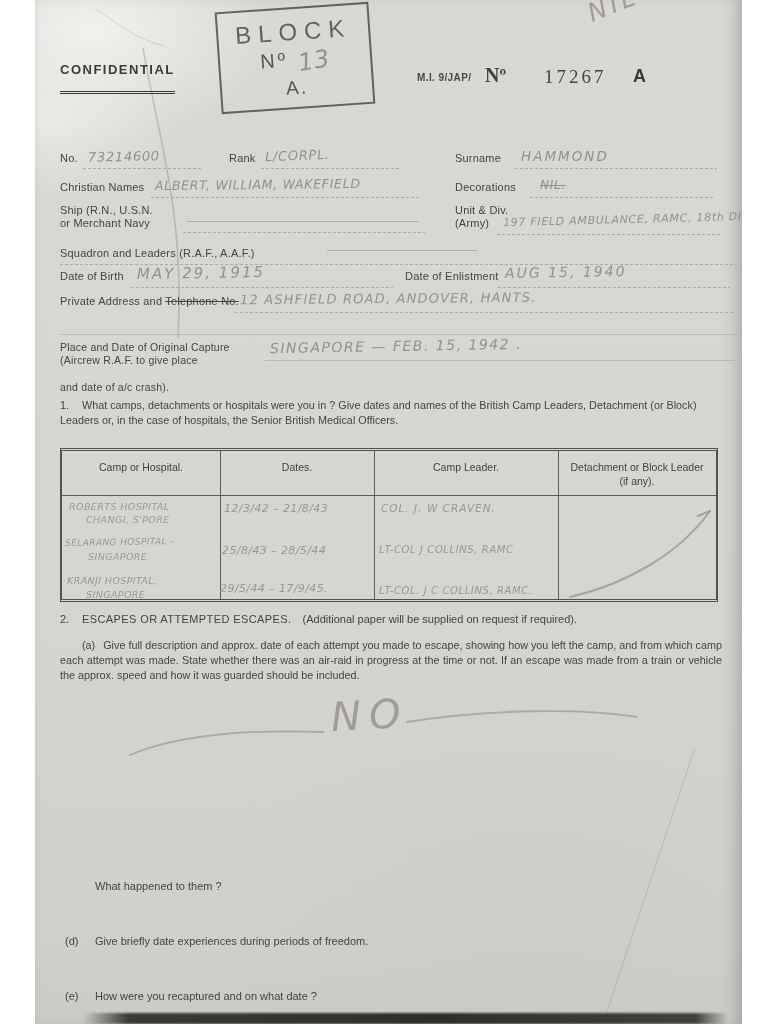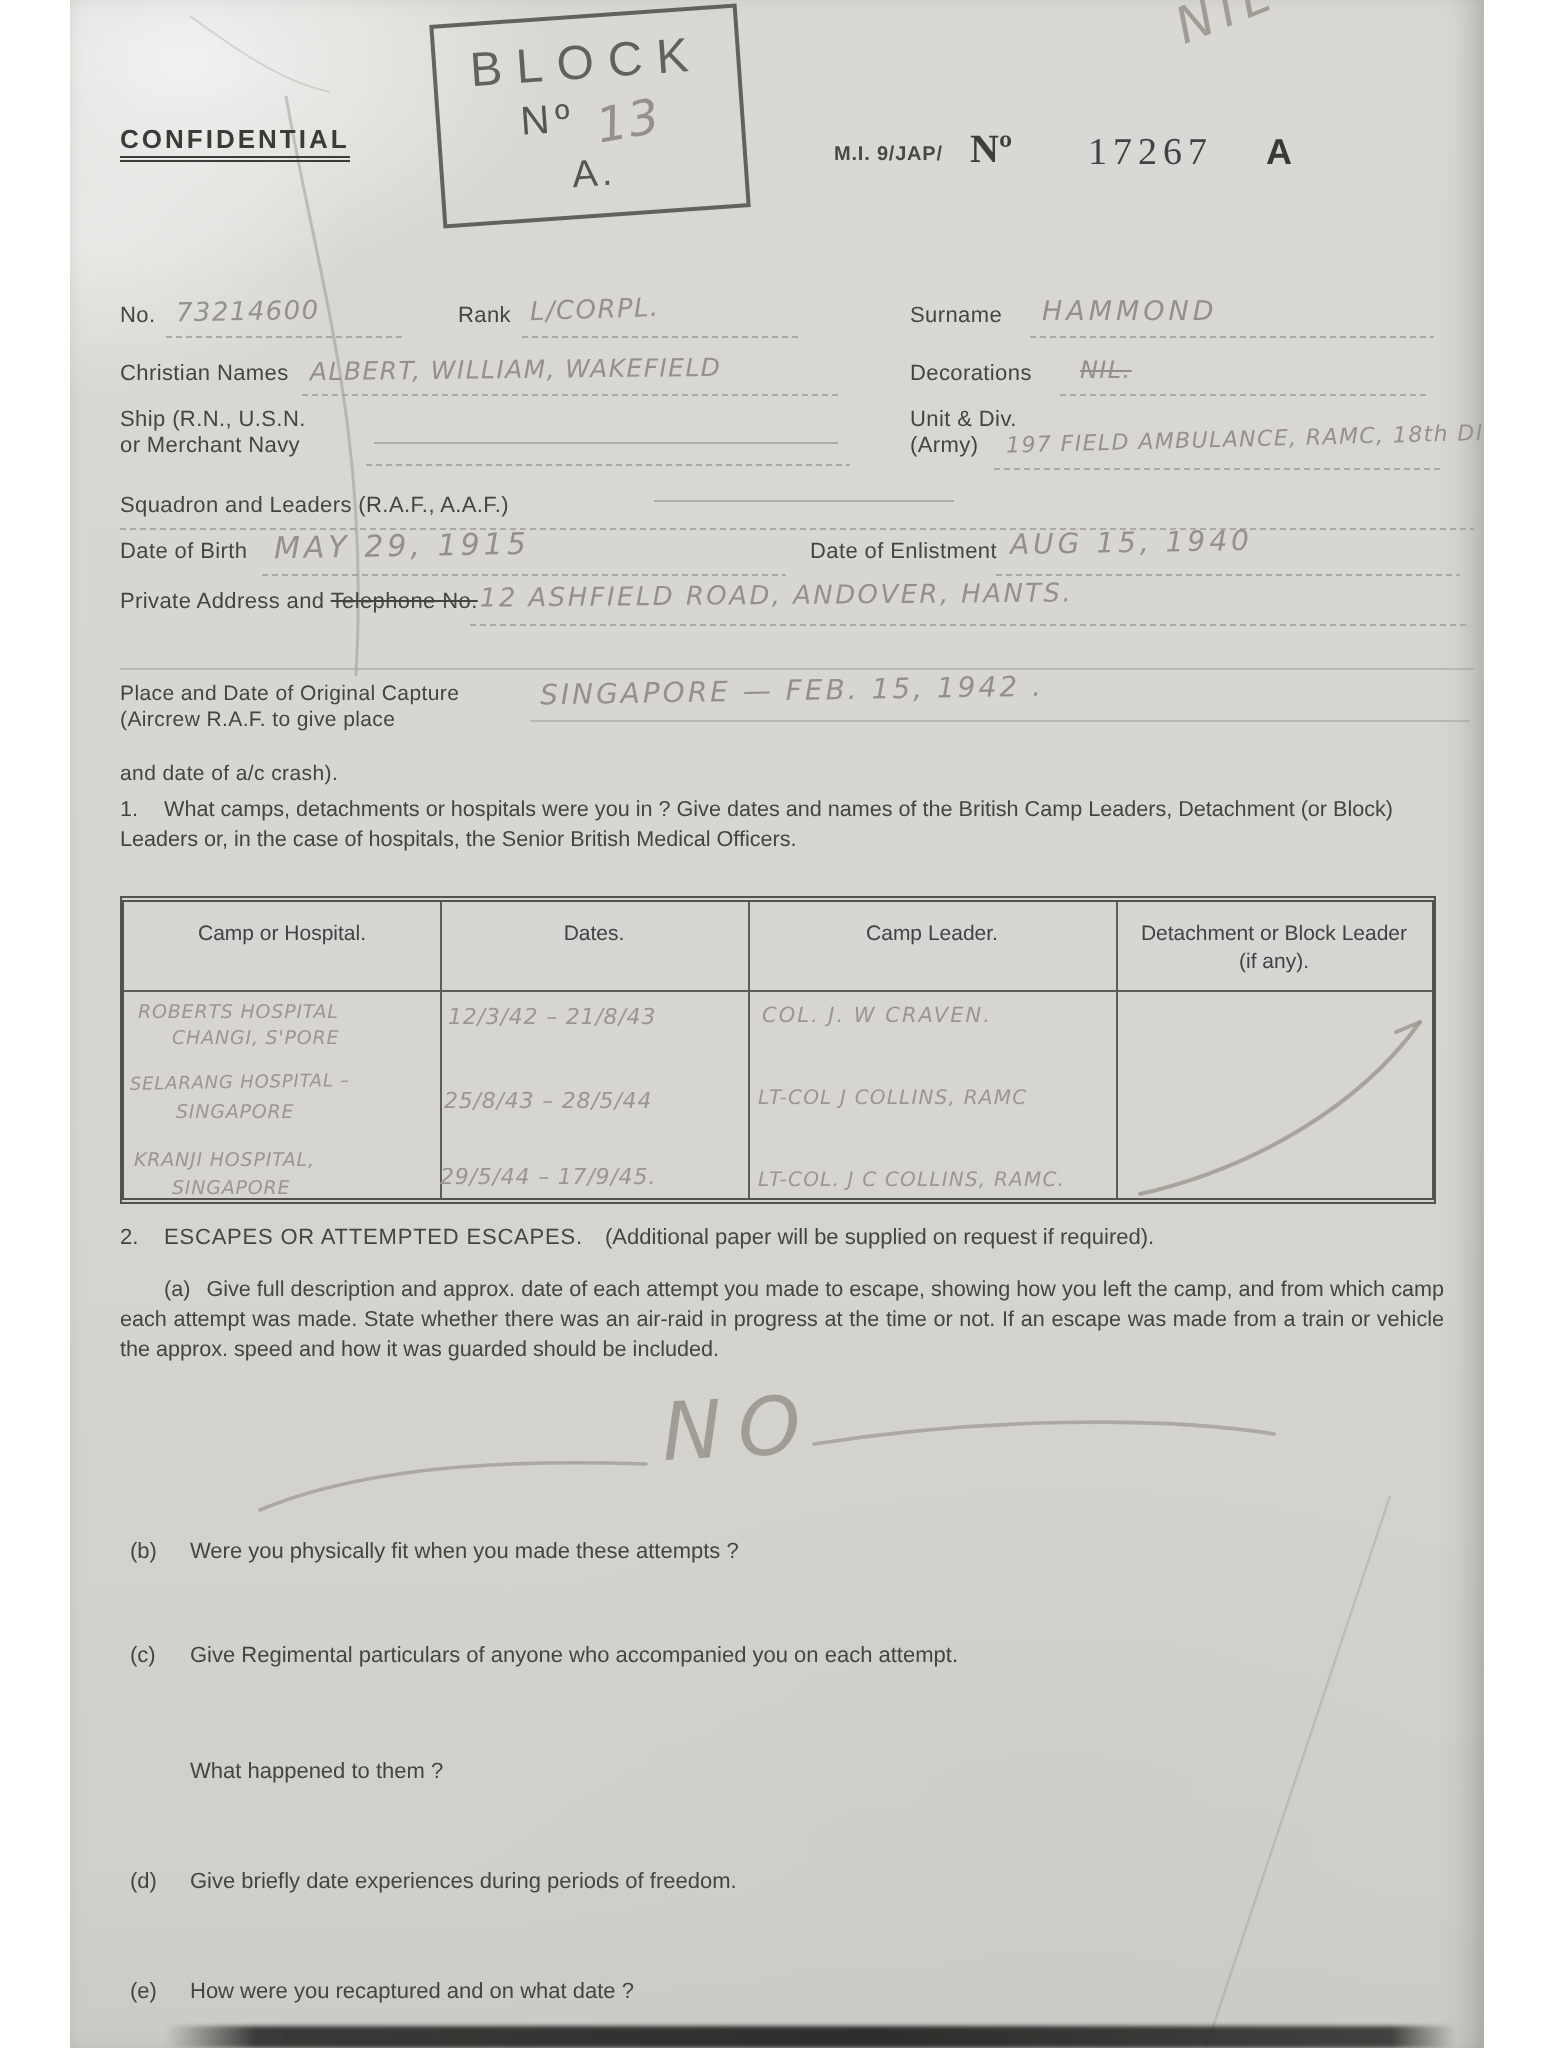--- a/index.html
+++ b/index.html
@@ -14,21 +14,21 @@
          box-shadow: inset -14px 0 18px -12px rgba(90,89,85,.45), inset 4px 0 10px -8px rgba(120,119,115,.4);}
   .abs{position:absolute;}
   .lbl{font-size:11px;color:#45443f;letter-spacing:.2px;white-space:nowrap;}
   .small{font-size:10.5px;}
   .hw{font-family:"DejaVu Sans",sans-serif;font-style:italic;color:#94918a;letter-spacing:.7px;
       white-space:nowrap;}
   .hw-lt{color:#a09d95;}
   .rule{position:absolute;height:1px;background:#a6a59f;opacity:.85;}
   .rule.dot{background:repeating-linear-gradient(to right,#a2a19b 0 3px,rgba(0,0,0,0) 3px 5px);}
   .confidential{font-size:13px;font-weight:bold;letter-spacing:1.5px;color:#3c3b37;
-      border-bottom:3px double #3c3b37;padding-bottom:1px;}
+      border-bottom:3px double #3c3b37;padding-bottom:14px;}
   .stamp{width:150px;height:98px;border:2.5px solid rgba(78,77,72,.85);transform:rotate(-4deg);
       display:flex;flex-direction:column;align-items:center;justify-content:center;
       color:#56554f;background:rgba(255,255,255,.02);}
   .stamp .l1{font-size:24px;letter-spacing:7px;font-weight:500;opacity:.9;}
   .stamp .l2{font-size:20px;letter-spacing:3px;display:flex;align-items:flex-start;gap:10px;margin-top:2px;}
   .stamp .l2 .no13{font-size:24px;transform:rotate(-6deg);}
   .stamp .l3{font-size:19px;letter-spacing:2px;margin-top:1px;}
   .refline .mi9{font-size:10px;font-weight:bold;color:#4a4945;letter-spacing:.4px;}
   .refline .no{font-family:"Liberation Serif",serif;font-weight:600;font-size:20px;color:#3f3e3a;}
   .refline .num{font-family:"Liberation Serif",serif;font-size:19px;letter-spacing:3px;color:#434240;}
@@ -177,26 +177,20 @@
     <div class="abs para" style="left:25px;top:638px;width:662px;text-align:justify;">
       <span style="margin-left:22px;margin-right:8px;">(a)</span><span>Give full description and approx. date of each attempt you made to escape, showing how you left the camp,  and from which camp each attempt was made.   State whether there was an air-raid in progress at the time or not.   If an escape was made from a train or vehicle the approx. speed and how it was guarded should be included.</span>
     </div>
 
     <svg style="left:0;top:0;width:707px;height:1024px;">
       <path d="M 95 755 C 140 736, 205 729, 288 732" fill="none" stroke="rgba(158,155,147,.75)" stroke-width="1.8" stroke-linecap="round"></path>
       <path d="M 372 722 C 455 709, 545 708, 602 717" fill="none" stroke="rgba(158,155,147,.75)" stroke-width="1.8" stroke-linecap="round"></path>
     </svg>
     <div class="abs hw hw-lt no-big" style="left:296px;top:692px;">NO</div>
 
-    <div class="abs qitem" style="left:30px;top:770px;">
-      <span class="pfx">(b)</span><span>Were you physically fit when you made these attempts ?</span>
-    </div>
-    <div class="abs qitem" style="left:30px;top:822px;">
-      <span class="pfx">(c)</span><span>Give Regimental particulars of anyone who accompanied you on each attempt.</span>
-    </div>
     <div class="abs qitem" style="left:60px;top:880px;">What happened to them ?</div>
     <div class="abs qitem" style="left:30px;top:935px;">
       <span class="pfx">(d)</span><span>Give briefly date experiences during periods of freedom.</span>
     </div>
     <div class="abs qitem" style="left:30px;top:990px;">
       <span class="pfx">(e)</span><span>How were you recaptured and on what date ?</span>
     </div>
 
     <div class="botband"></div>
   </div>

